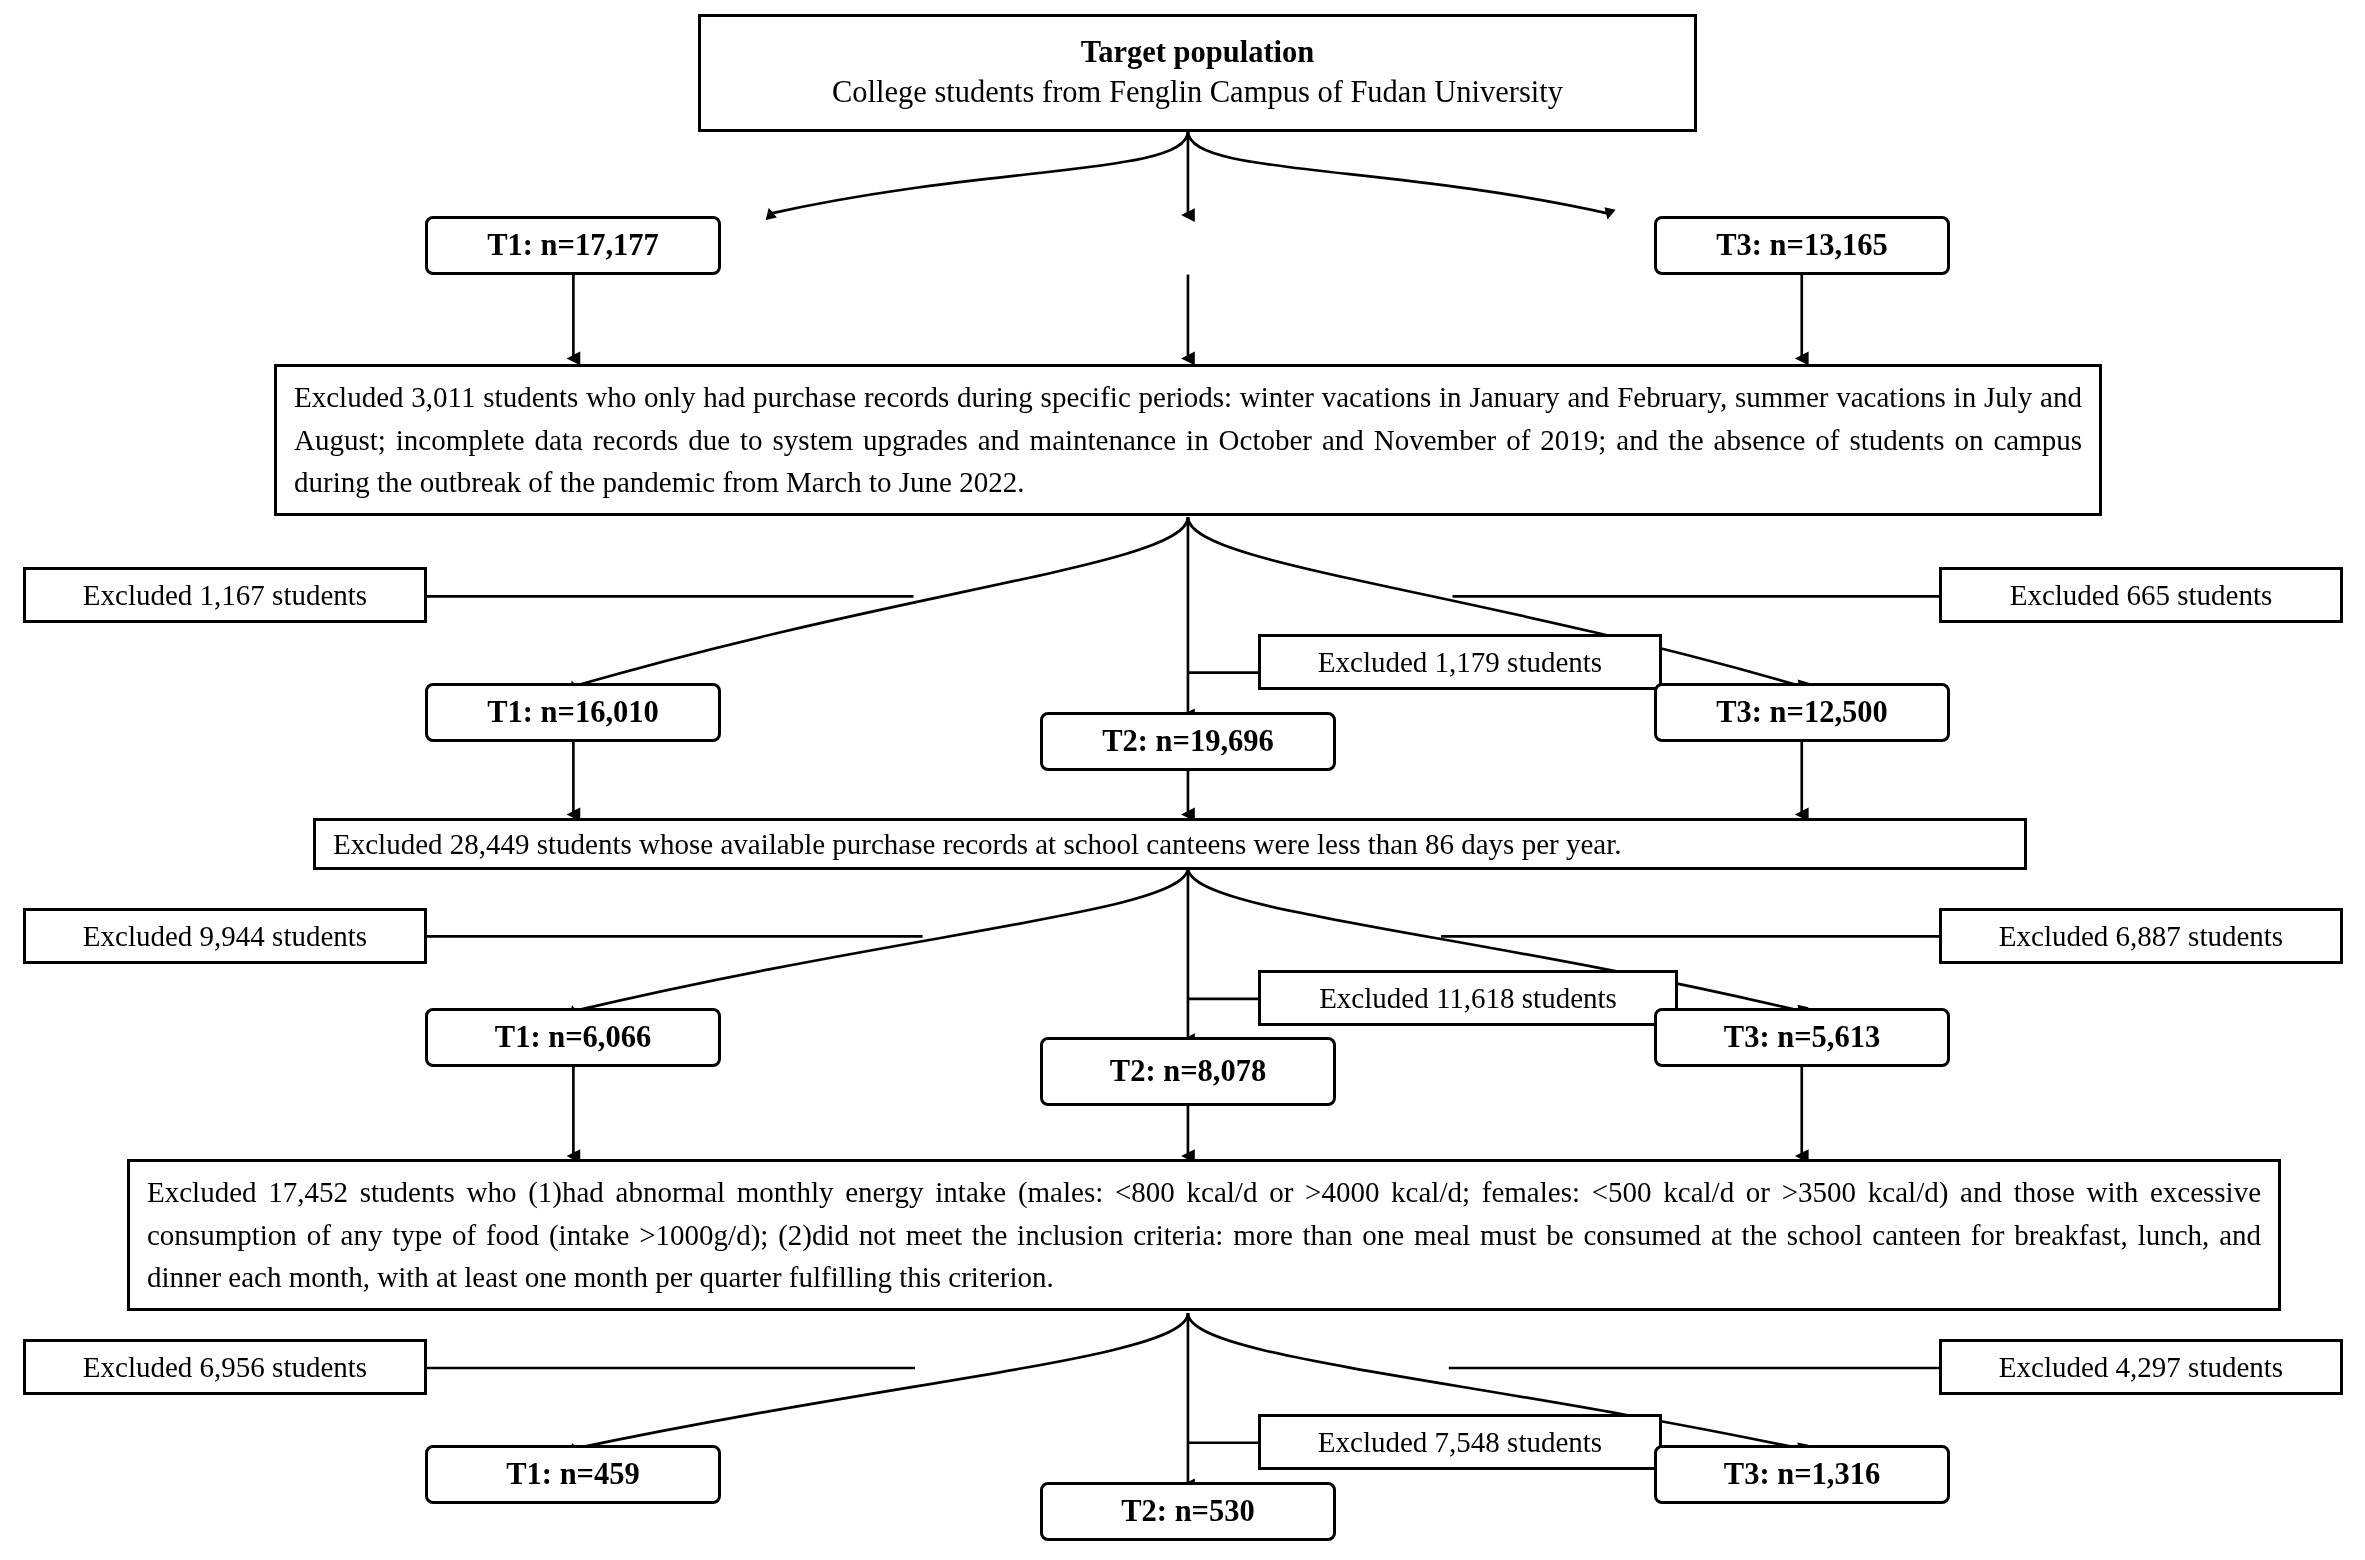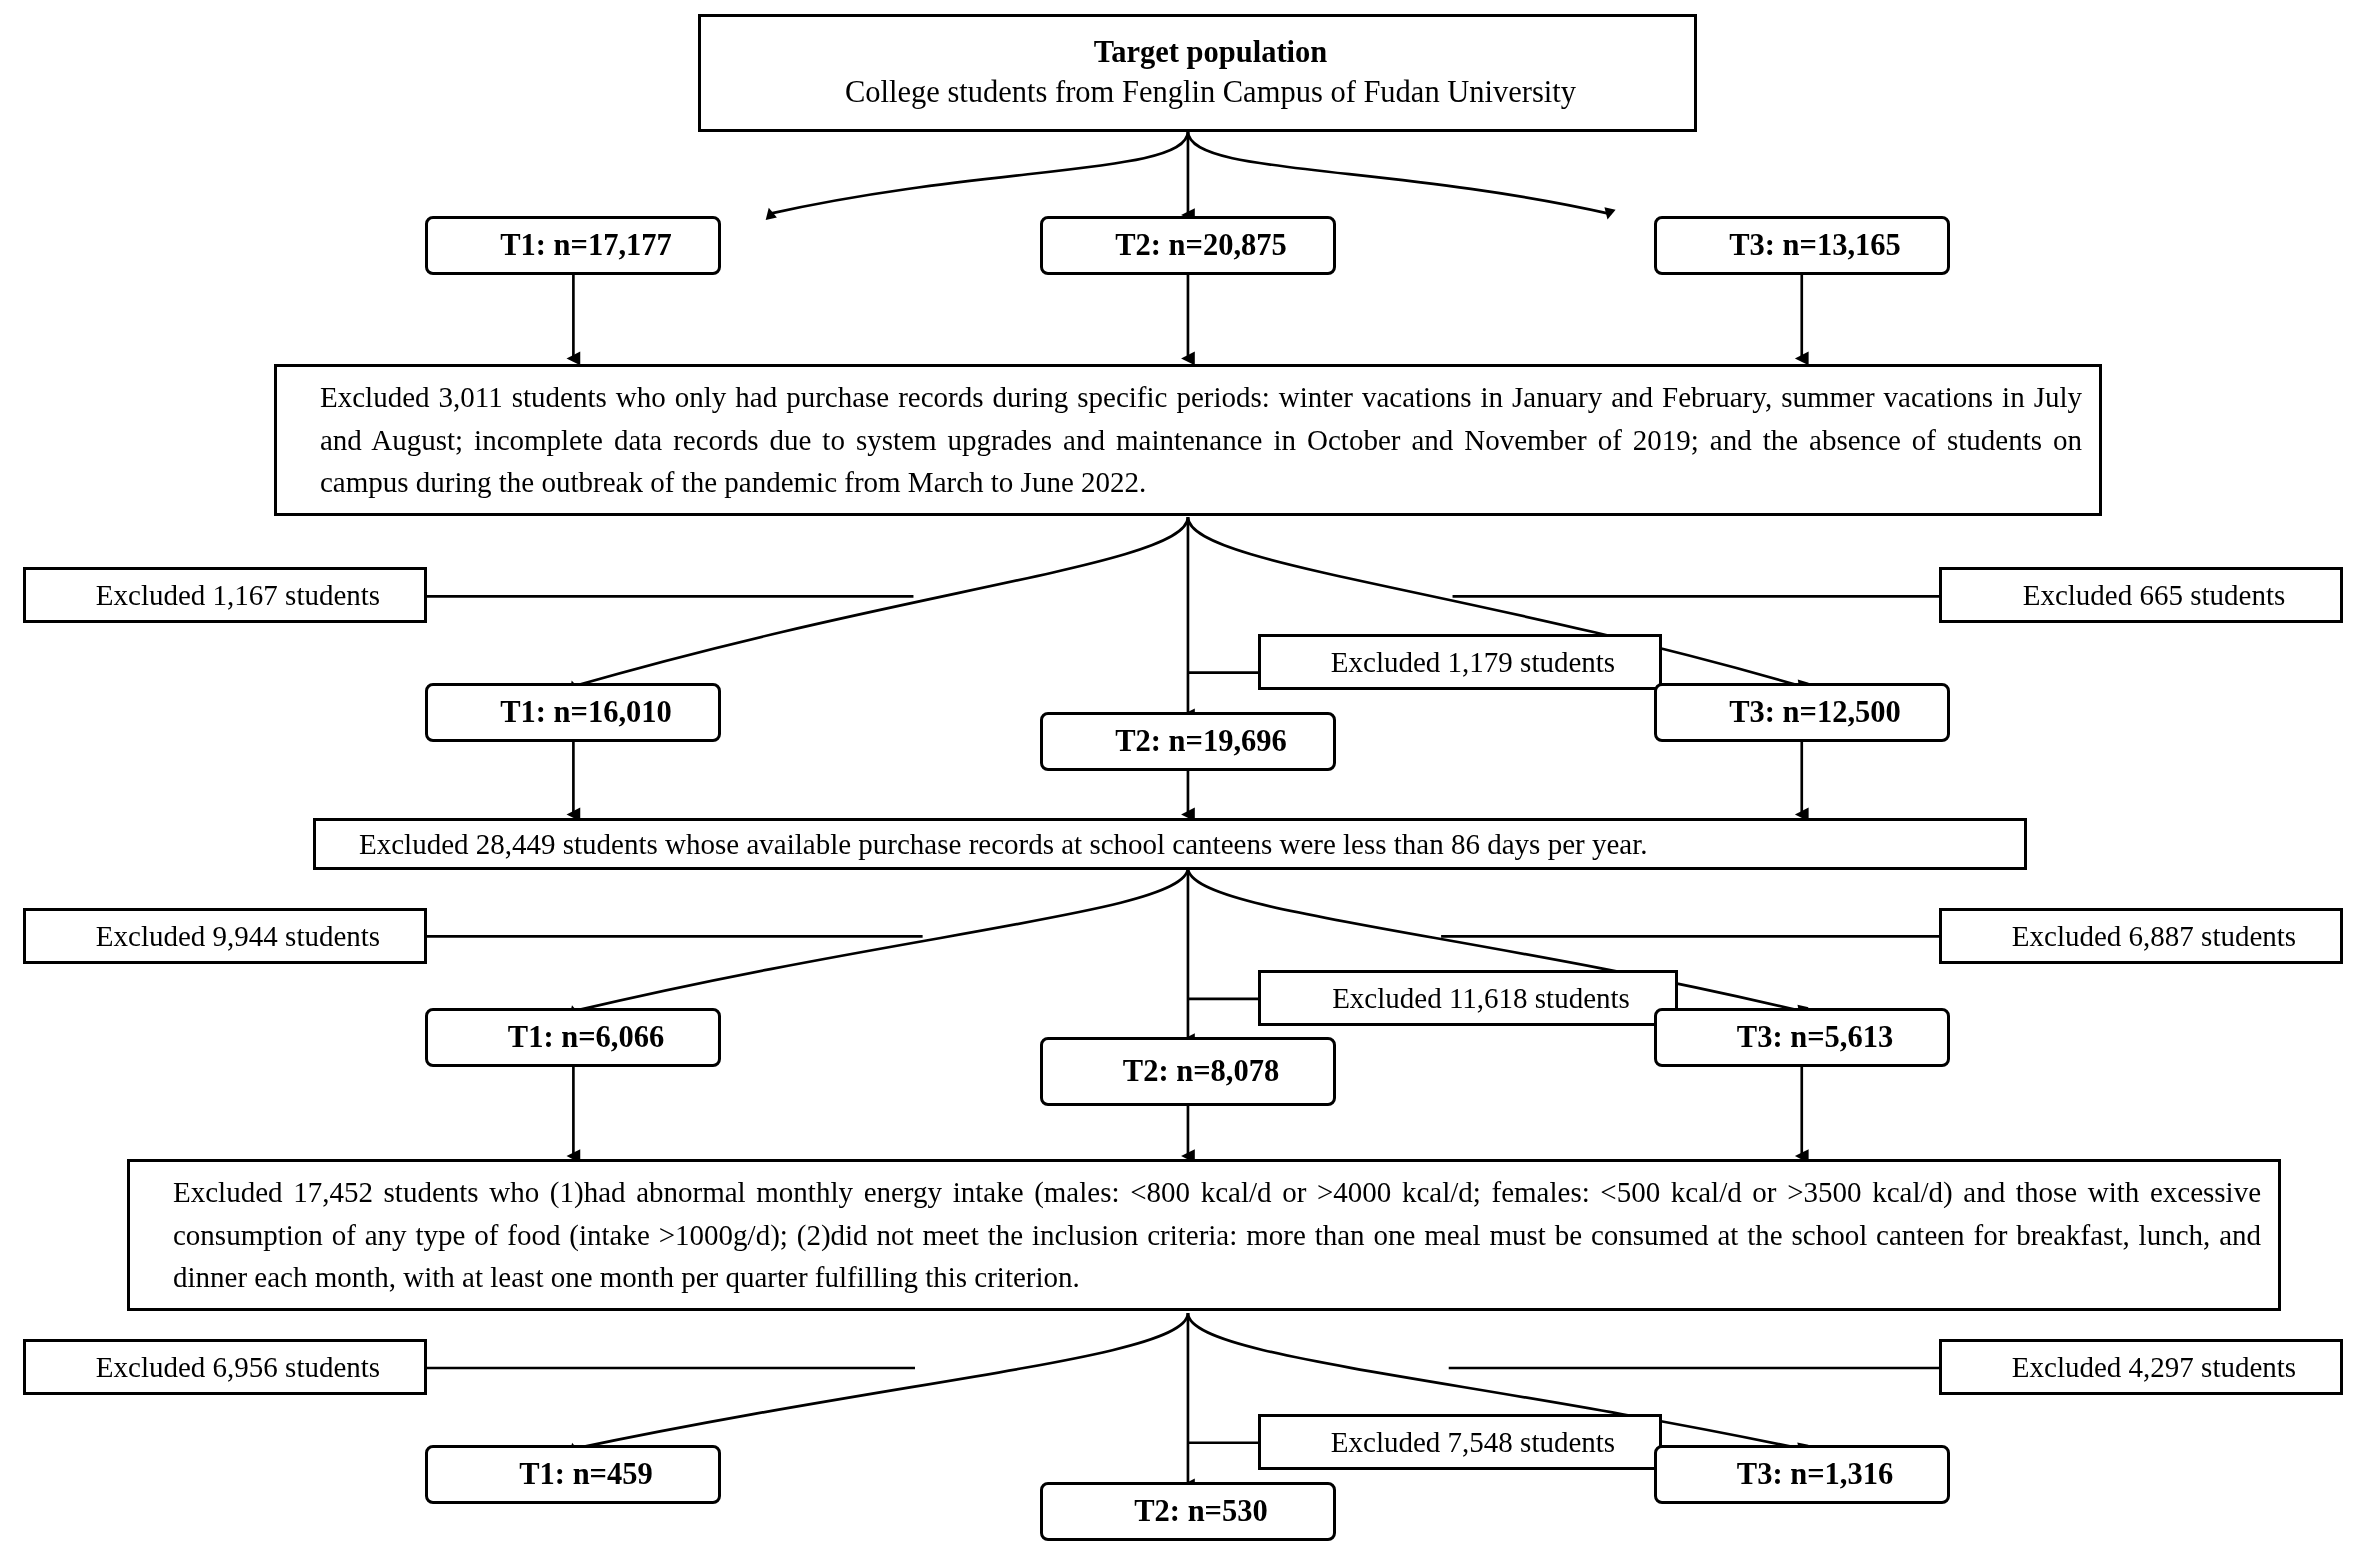--- a/index.html
+++ b/index.html
@@ -33,21 +33,21 @@
     justify-content: center;
     text-align: center;
     color: #000;
     z-index: 3;
   }
   .box .inner {
     width: 100%;
     padding: 0 10.7px;
     box-sizing: border-box;
   }
-  .b-heavy { border-width: 3px; padding-left: 26px; }
+  .b-heavy { border-width: 3px; }
   .t-box {
     font-weight: bold;
     font-size: 30.5px;
     letter-spacing: 0px;
     border-radius: 8px;
   }
   .excl-small {
     font-size: 29px;
     font-weight: normal;
   }
@@ -128,23 +128,20 @@
   <div class="box title-box b-heavy" style="left:698px; top:13.7px; width:999px; height:118px;">
     <div class="inner">
       <div class="line1">Target population</div>
       <div class="line2">College students from Fenglin Campus of Fudan University</div>
     </div>
   </div>
 
   <div class="box t-box b-heavy" style="left:425px; top:216px; width:296px; height:59px;">
     <div class="inner">T1: n=17,177</div>
   </div>
-  <div class="box t-box b-heavy" style="left:1040px; top:216px; width:296px; height:59px;">
-    <div class="inner">T2: n=20,875</div>
-  </div>
   <div class="box t-box b-heavy" style="left:1654px; top:216px; width:296px; height:59px;">
     <div class="inner">T3: n=13,165</div>
   </div>
 
   <div class="box wide-text b-heavy" style="left:274px; top:364px; width:1828px; height:152px;">
     <div class="inner">Excluded 3,011 students who only had purchase records during specific periods: winter vacations in January and February, summer vacations in July and August; incomplete data records due to system upgrades and maintenance in October and November of 2019; and the absence of students on campus during the outbreak of the pandemic from March to June 2022.</div>
   </div>
 
   <div class="box excl-small b-heavy" style="left:23px; top:567px; width:404px; height:56px;">
     <div class="inner">Excluded 1,167 students</div>

